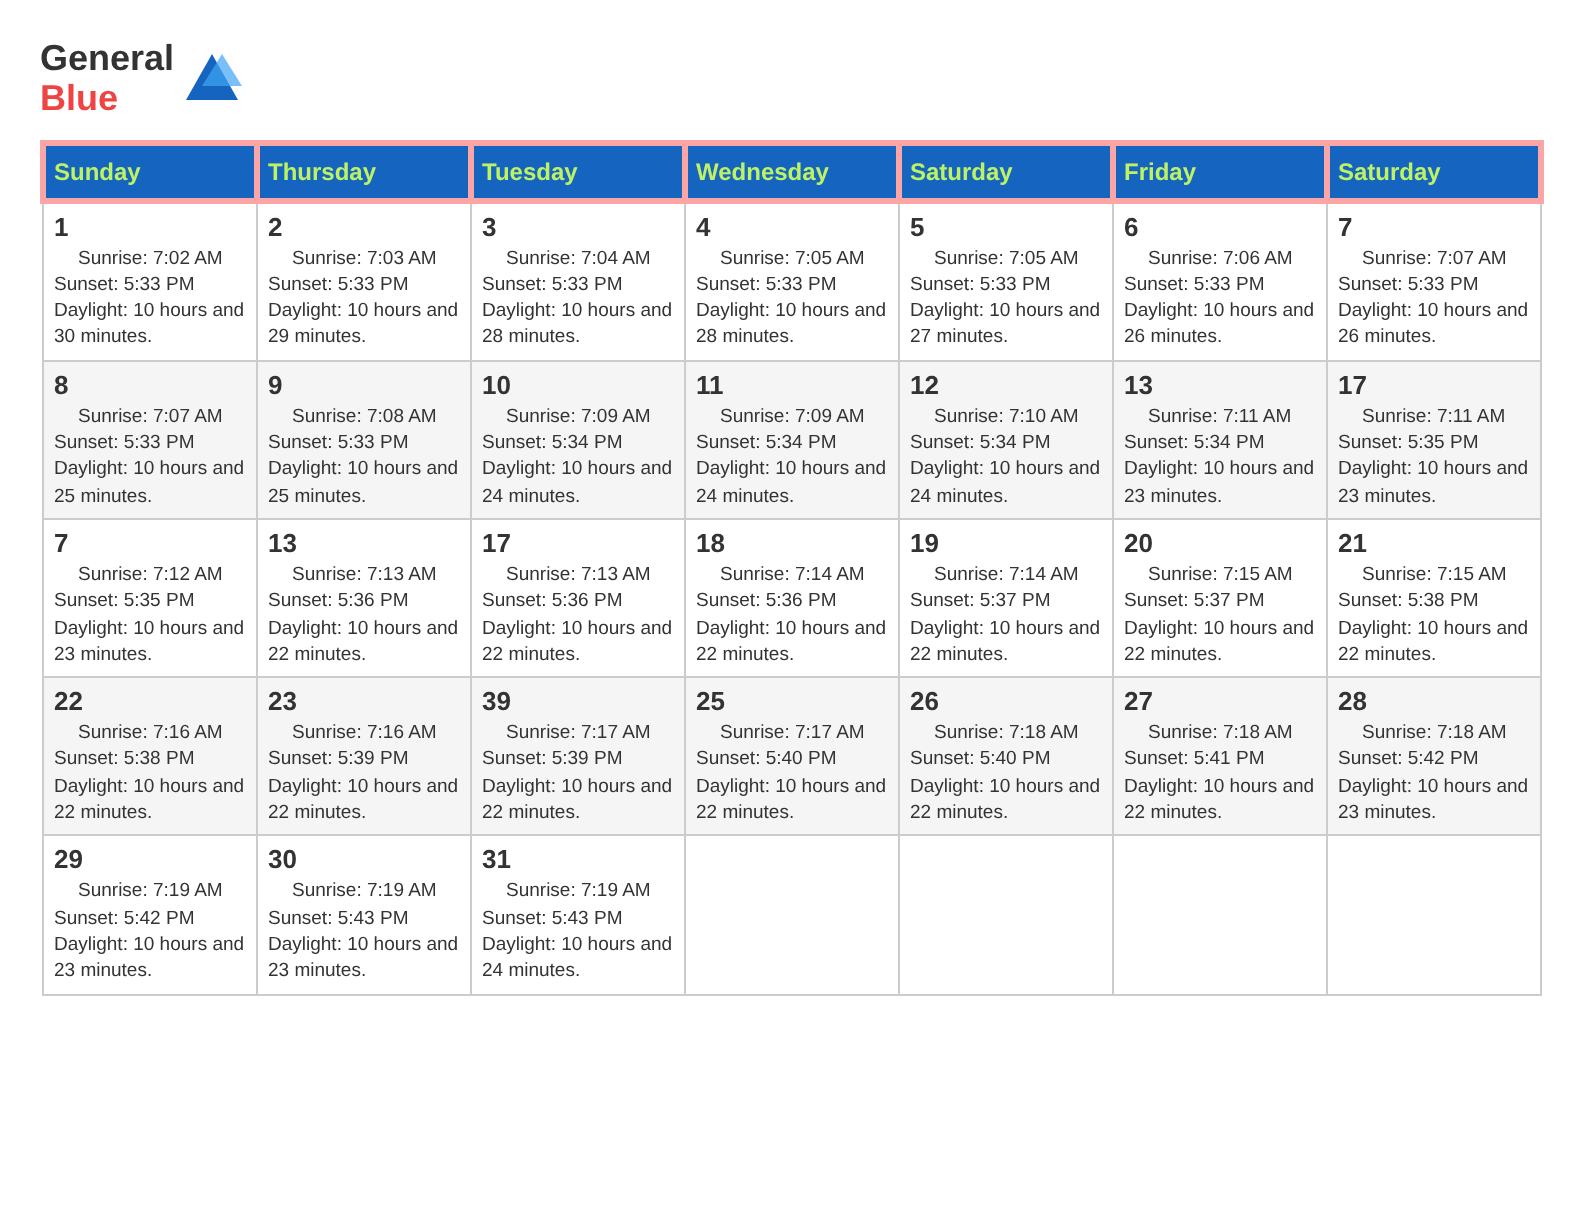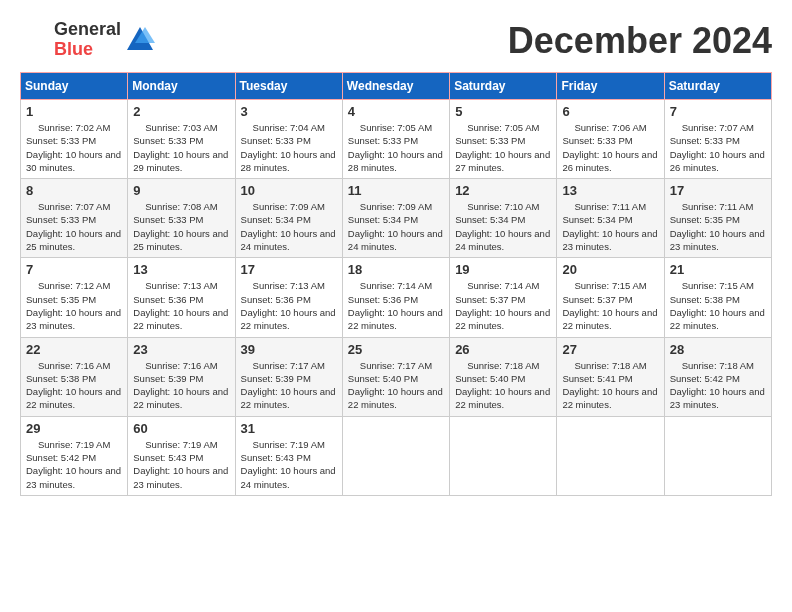--- a/index.html
+++ b/index.html
@@ -8,21 +8,20 @@
       background: #fff;
       width: 792px;
       min-height: 612px;
       padding: 20px;
     }
     .header {
       display: flex;
       justify-content: space-between;
       align-items: flex-start;
       margin-bottom: 10px;
-      margin-left: 34px;
     }
     .logo {
       display: flex;
       align-items: center;
     }
     .logo-text {
       display: flex;
       flex-direction: column;
       line-height: 1.1;
     }
@@ -53,26 +52,26 @@
       font-size: 14px;
       color: #555;
     }
     .calendar {
       width: 100%;
       border-collapse: collapse;
       font-size: 10px;
     }
     .calendar th {
       background: #1565c0;
-      color: #ffffff;
+      color: #bef264;
       padding: 6px 4px;
       text-align: left;
       font-size: 12px;
       font-weight: bold;
-      border: 1px solid #fca5a5;
+      border: 3px solid #fca5a5;
     }
     .calendar td {
       border: 1px solid #ccc;
       vertical-align: top;
       padding: 4px 5px;
       width: 107px;
       min-height: 75px;
       background: #fff;
     }
     .calendar tr:nth-child(even) td {
@@ -103,29 +102,28 @@
     <div class="logo-text">
       <span class="logo-general">General</span>
       <span class="logo-blue">Blue</span>
     </div>
     <svg class="logo-icon" viewBox="0 0 30 30">
       <polygon points="15,2 28,25 2,25" fill="#1565c0"></polygon>
       <polygon points="20,2 30,18 10,18" fill="#42a5f5" opacity="0.7"></polygon>
     </svg>
   </div>
   <div class="title-block">
-    <div class="month-title">December 2024</div>
   </div>
 </div>
 
 <table class="calendar">
   <thead>
     <tr>
     <th>Sunday</th>
-        <th>Monday</th>
+        <th>Thursday</th>
         <th>Tuesday</th>
         <th>Wednesday</th>
         <th>Saturday</th>
         <th>Friday</th>
         <th>Saturday</th>
       </tr>
   </thead>
   <tbody id="calendar-body">
   <tr>
         <td>
@@ -246,21 +244,21 @@
         <span class="day-number">28</span>
         <span class="day-info">Sunrise: 7:18 AM<br>Sunset: 5:42 PM<br>Daylight: 10 hours and 23 minutes.</span>
       </td>
       </tr>
       <tr>
         <td>
         <span class="day-number">29</span>
         <span class="day-info">Sunrise: 7:19 AM<br>Sunset: 5:42 PM<br>Daylight: 10 hours and 23 minutes.</span>
       </td>
         <td>
-        <span class="day-number">60</span>
+        <span class="day-number">30</span>
         <span class="day-info">Sunrise: 7:19 AM<br>Sunset: 5:43 PM<br>Daylight: 10 hours and 23 minutes.</span>
       </td>
         <td>
         <span class="day-number">31</span>
         <span class="day-info">Sunrise: 7:19 AM<br>Sunset: 5:43 PM<br>Daylight: 10 hours and 24 minutes.</span>
       </td>
         <td class="empty-cell"></td>
         <td class="empty-cell"></td>
         <td class="empty-cell"></td>
         <td class="empty-cell"></td>

